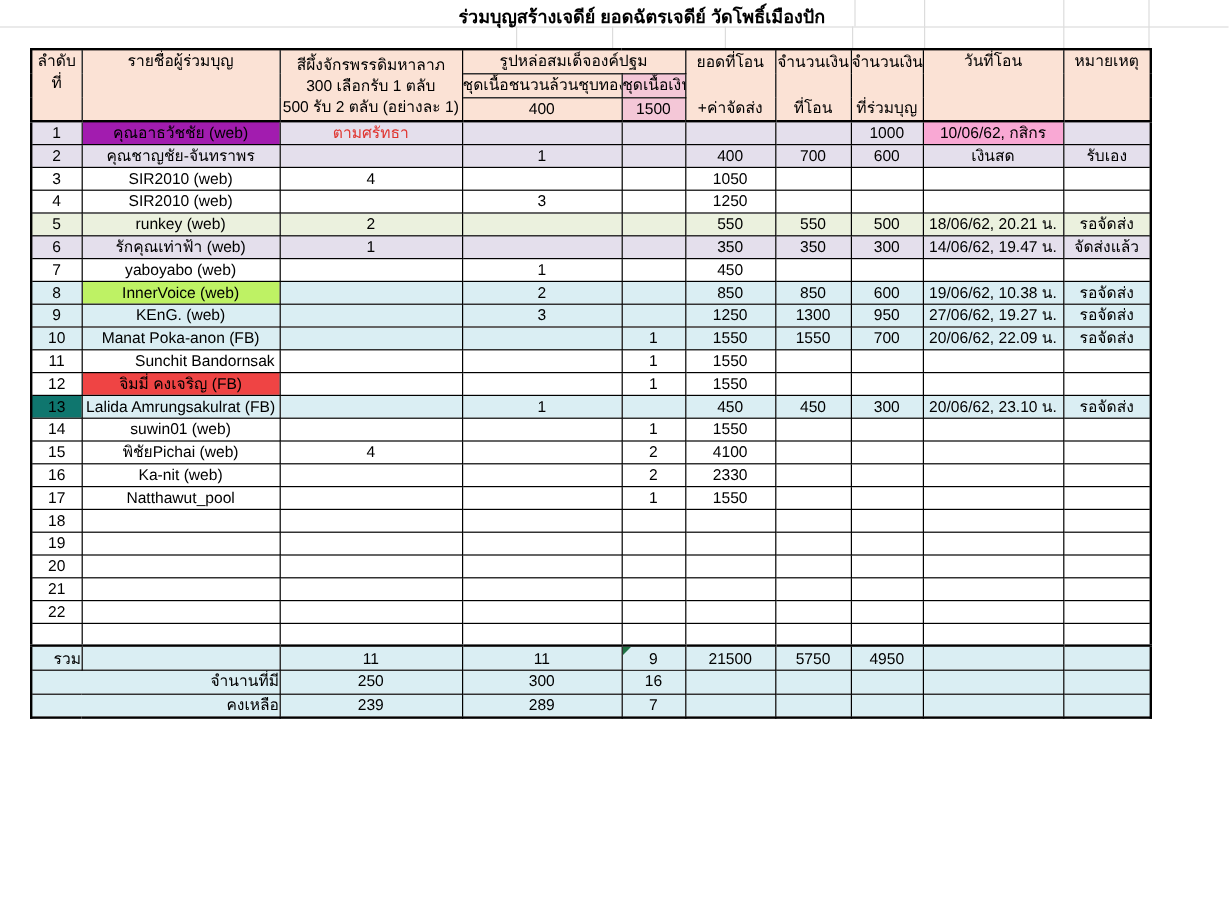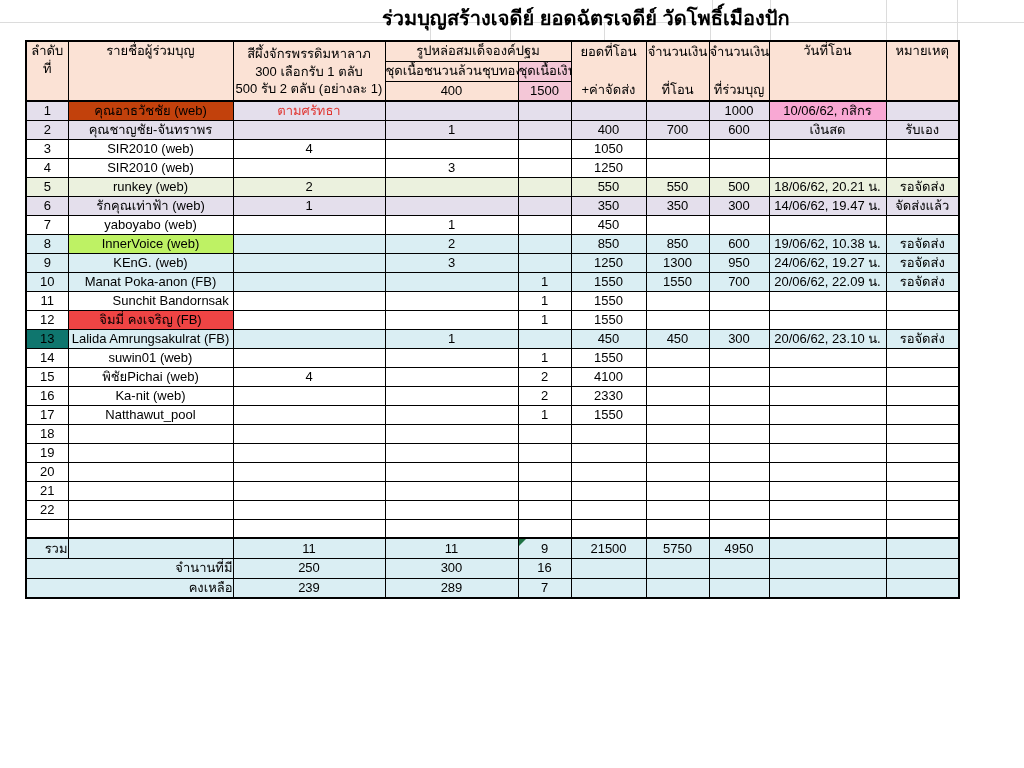--- a/index.html
+++ b/index.html
@@ -1,19 +1,19 @@
 <!DOCTYPE html>
 <html><head>
 <meta charset="utf-8">
 <style>
   *{box-sizing:border-box;margin:0;padding:0}
   html,body{background:#fff}
   body{font-family:"Liberation Sans","DejaVu Sans",sans-serif;color:#000}
   .canvas{position:relative;width:1024px;height:768px;background:#fff;overflow:hidden}
-  .sheet-title{position:absolute;left:382px;top:2px;font-size:20px;font-weight:bold;white-space:nowrap}
+  .sheet-title{position:absolute;left:382px;top:2px;font-size:15px;font-weight:bold;white-space:nowrap}
   .gridline{position:absolute;background:#dcdcdc}
   .gl-h{height:1px}
   .gl-v{width:1px}
   table.main{position:absolute;left:25px;top:40px;width:933px;border-collapse:collapse;table-layout:fixed;border:2px solid #000}
   td,th{border:1px solid #000;font-size:13px;font-weight:normal;text-align:center;vertical-align:middle;padding:0;overflow:hidden;white-space:nowrap;line-height:1.35}
   thead tr{height:20px}
   thead th,thead td{background:#fbe2d5}
   thead .pink{background:#f4c7d7}
   .hdr-bottom{border-bottom:2px solid #000}
   .vtop{vertical-align:top}
@@ -115,21 +115,21 @@
         <th class="pink">ชุดเนื้อเงิน</th>
       </tr>
       <tr>
         <td class="hdr-bottom">400</td>
         <td class="hdr-bottom pink">1500</td>
       </tr>
     </thead>
     <tbody id="rows">
         <tr class="datarow">
           <td style="background-color: rgb(228, 223, 236);">1</td>
-          <td style="background-color: #c2410c;">คุณอาธวัชชัย (web)</td>
+          <td style="background-color: #a21caf;">คุณอาธวัชชัย (web)</td>
           <td class="red" style="background-color: rgb(228, 223, 236);">ตามศรัทธา</td>
           <td style="background-color: rgb(228, 223, 236);"></td>
           <td style="background-color: rgb(228, 223, 236);"></td>
           <td style="background-color: rgb(228, 223, 236);"></td>
           <td style="background-color: rgb(228, 223, 236);"></td>
           <td style="background-color: rgb(228, 223, 236);">1000</td>
           <td style="background-color: #f9a8d4;">10/06/62, กสิกร</td>
           <td style="background-color: rgb(228, 223, 236);"></td>
         </tr>
         <tr class="datarow">
@@ -218,21 +218,21 @@
         </tr>
         <tr class="datarow">
           <td style="background-color: rgb(218, 238, 243);">9</td>
           <td style="background-color: rgb(218, 238, 243);">KEnG. (web)</td>
           <td style="background-color: rgb(218, 238, 243);"></td>
           <td style="background-color: rgb(218, 238, 243);">3</td>
           <td style="background-color: rgb(218, 238, 243);"></td>
           <td style="background-color: rgb(218, 238, 243);">1250</td>
           <td style="background-color: rgb(218, 238, 243);">1300</td>
           <td style="background-color: rgb(218, 238, 243);">950</td>
-          <td style="background-color: rgb(218, 238, 243);">24/06/62, 19.27 น.</td>
+          <td style="background-color: rgb(218, 238, 243);">27/06/62, 19.27 น.</td>
           <td style="background-color: rgb(218, 238, 243);">รอจัดส่ง</td>
         </tr>
         <tr class="datarow">
           <td style="background-color: rgb(218, 238, 243);">10</td>
           <td style="background-color: rgb(218, 238, 243);">Manat Poka-anon (FB)</td>
           <td style="background-color: rgb(218, 238, 243);"></td>
           <td style="background-color: rgb(218, 238, 243);"></td>
           <td style="background-color: rgb(218, 238, 243);">1</td>
           <td style="background-color: rgb(218, 238, 243);">1550</td>
           <td style="background-color: rgb(218, 238, 243);">1550</td>

